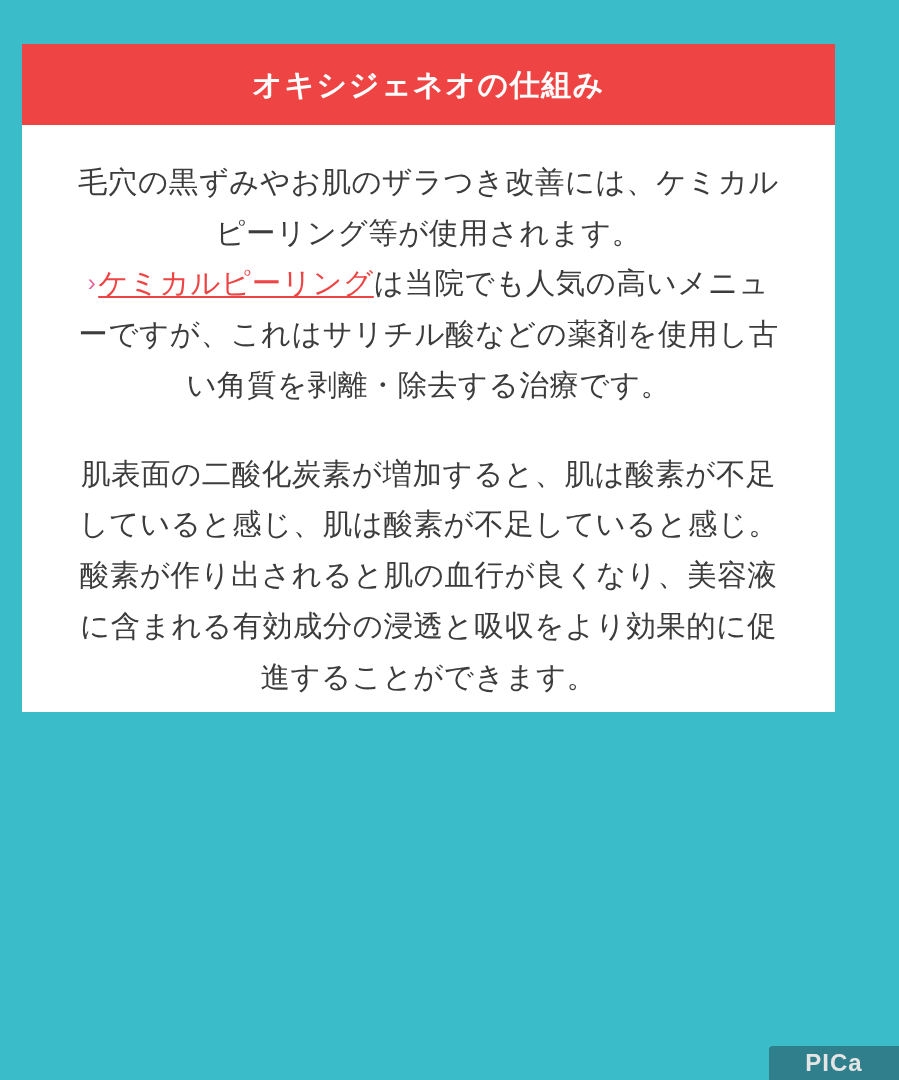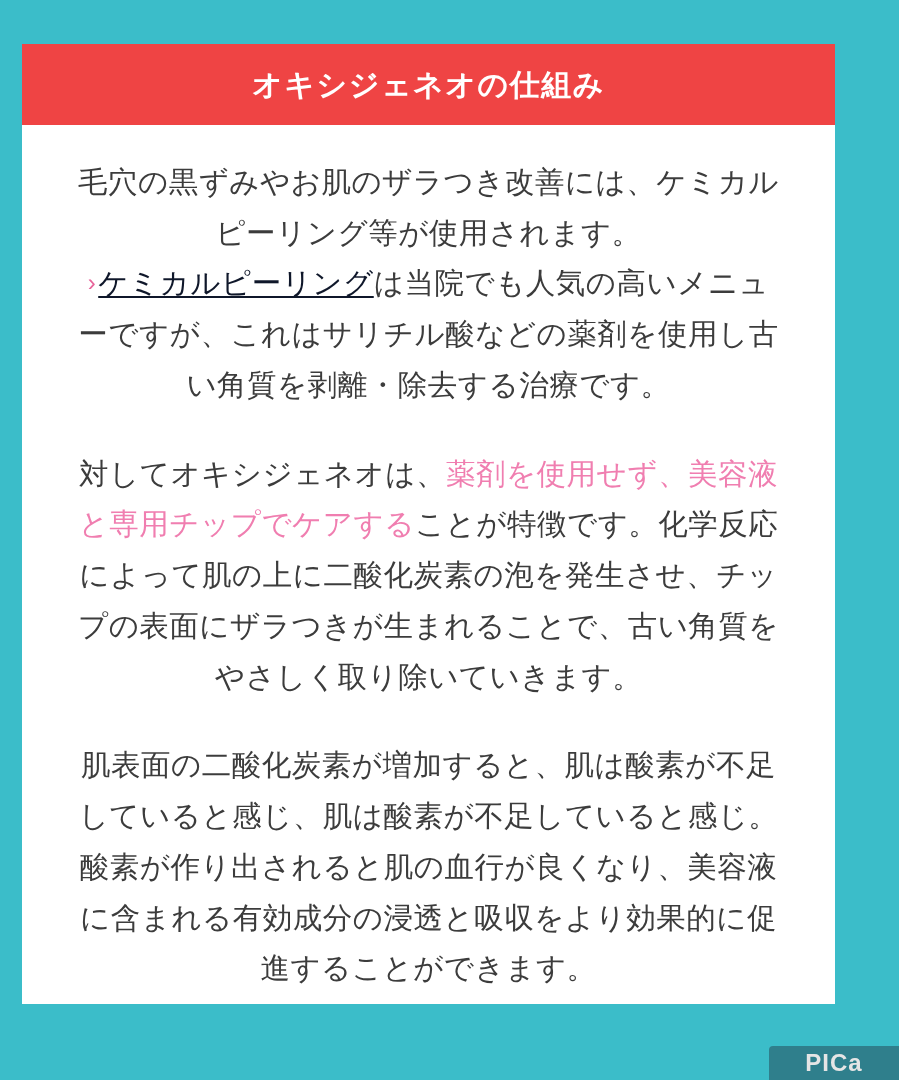--- a/index.html
+++ b/index.html
@@ -53,21 +53,21 @@
     letter-spacing: 0.5px;
     font-weight: normal;
     text-align: center;
   }
 
   p.para:last-child {
     margin-bottom: 0;
   }
 
   .inline-link {
-    color: #0f172a;
+    color: #ef4444;
     text-decoration: underline;
     text-underline-offset: 3px;
     white-space: nowrap;
   }
 
   .chevron {
     color: #e7649a;
     font-size: 24px;
     padding-right: 2px;
     display: inline-block;
@@ -105,23 +105,20 @@
     <div class="card-header-title">オキシジェネオの仕組み</div>
   </div>
 
   <div class="card-body">
 
     <p class="para">
       <span>毛穴の黒ずみやお肌のザラつき改善には、ケミカルピーリング等が使用されます。</span><br>
       <span class="chevron">›</span><a class="inline-link" href="#">ケミカルピーリング</a><span>は当院でも人気の高いメニューですが、これはサリチル酸などの薬剤を使用し古い角質を剥離・除去する治療です。</span>
     </p>
 
-    <p class="para">
-      <span>対してオキシジェネオは、</span><span class="highlight-pink">薬剤を使用せず、美容液と専用チップでケアする</span><span>ことが特徴です。化学反応によって肌の上に二酸化炭素の泡を発生させ、チップの表面にザラつきが生まれることで、古い角質をやさしく取り除いていきます。</span>
-    </p>
 
     <p class="para">肌表面の二酸化炭素が増加すると、肌は酸素が不足していると感じ、肌は酸素が不足していると感じ。酸素が作り出されると肌の血行が良くなり、美容液に含まれる有効成分の浸透と吸収をより効果的に促進することができます。</p>
 
   </div>
 </div>
 
 <div class="badge-bottom">
   <span>PICa</span>
 </div>
 

